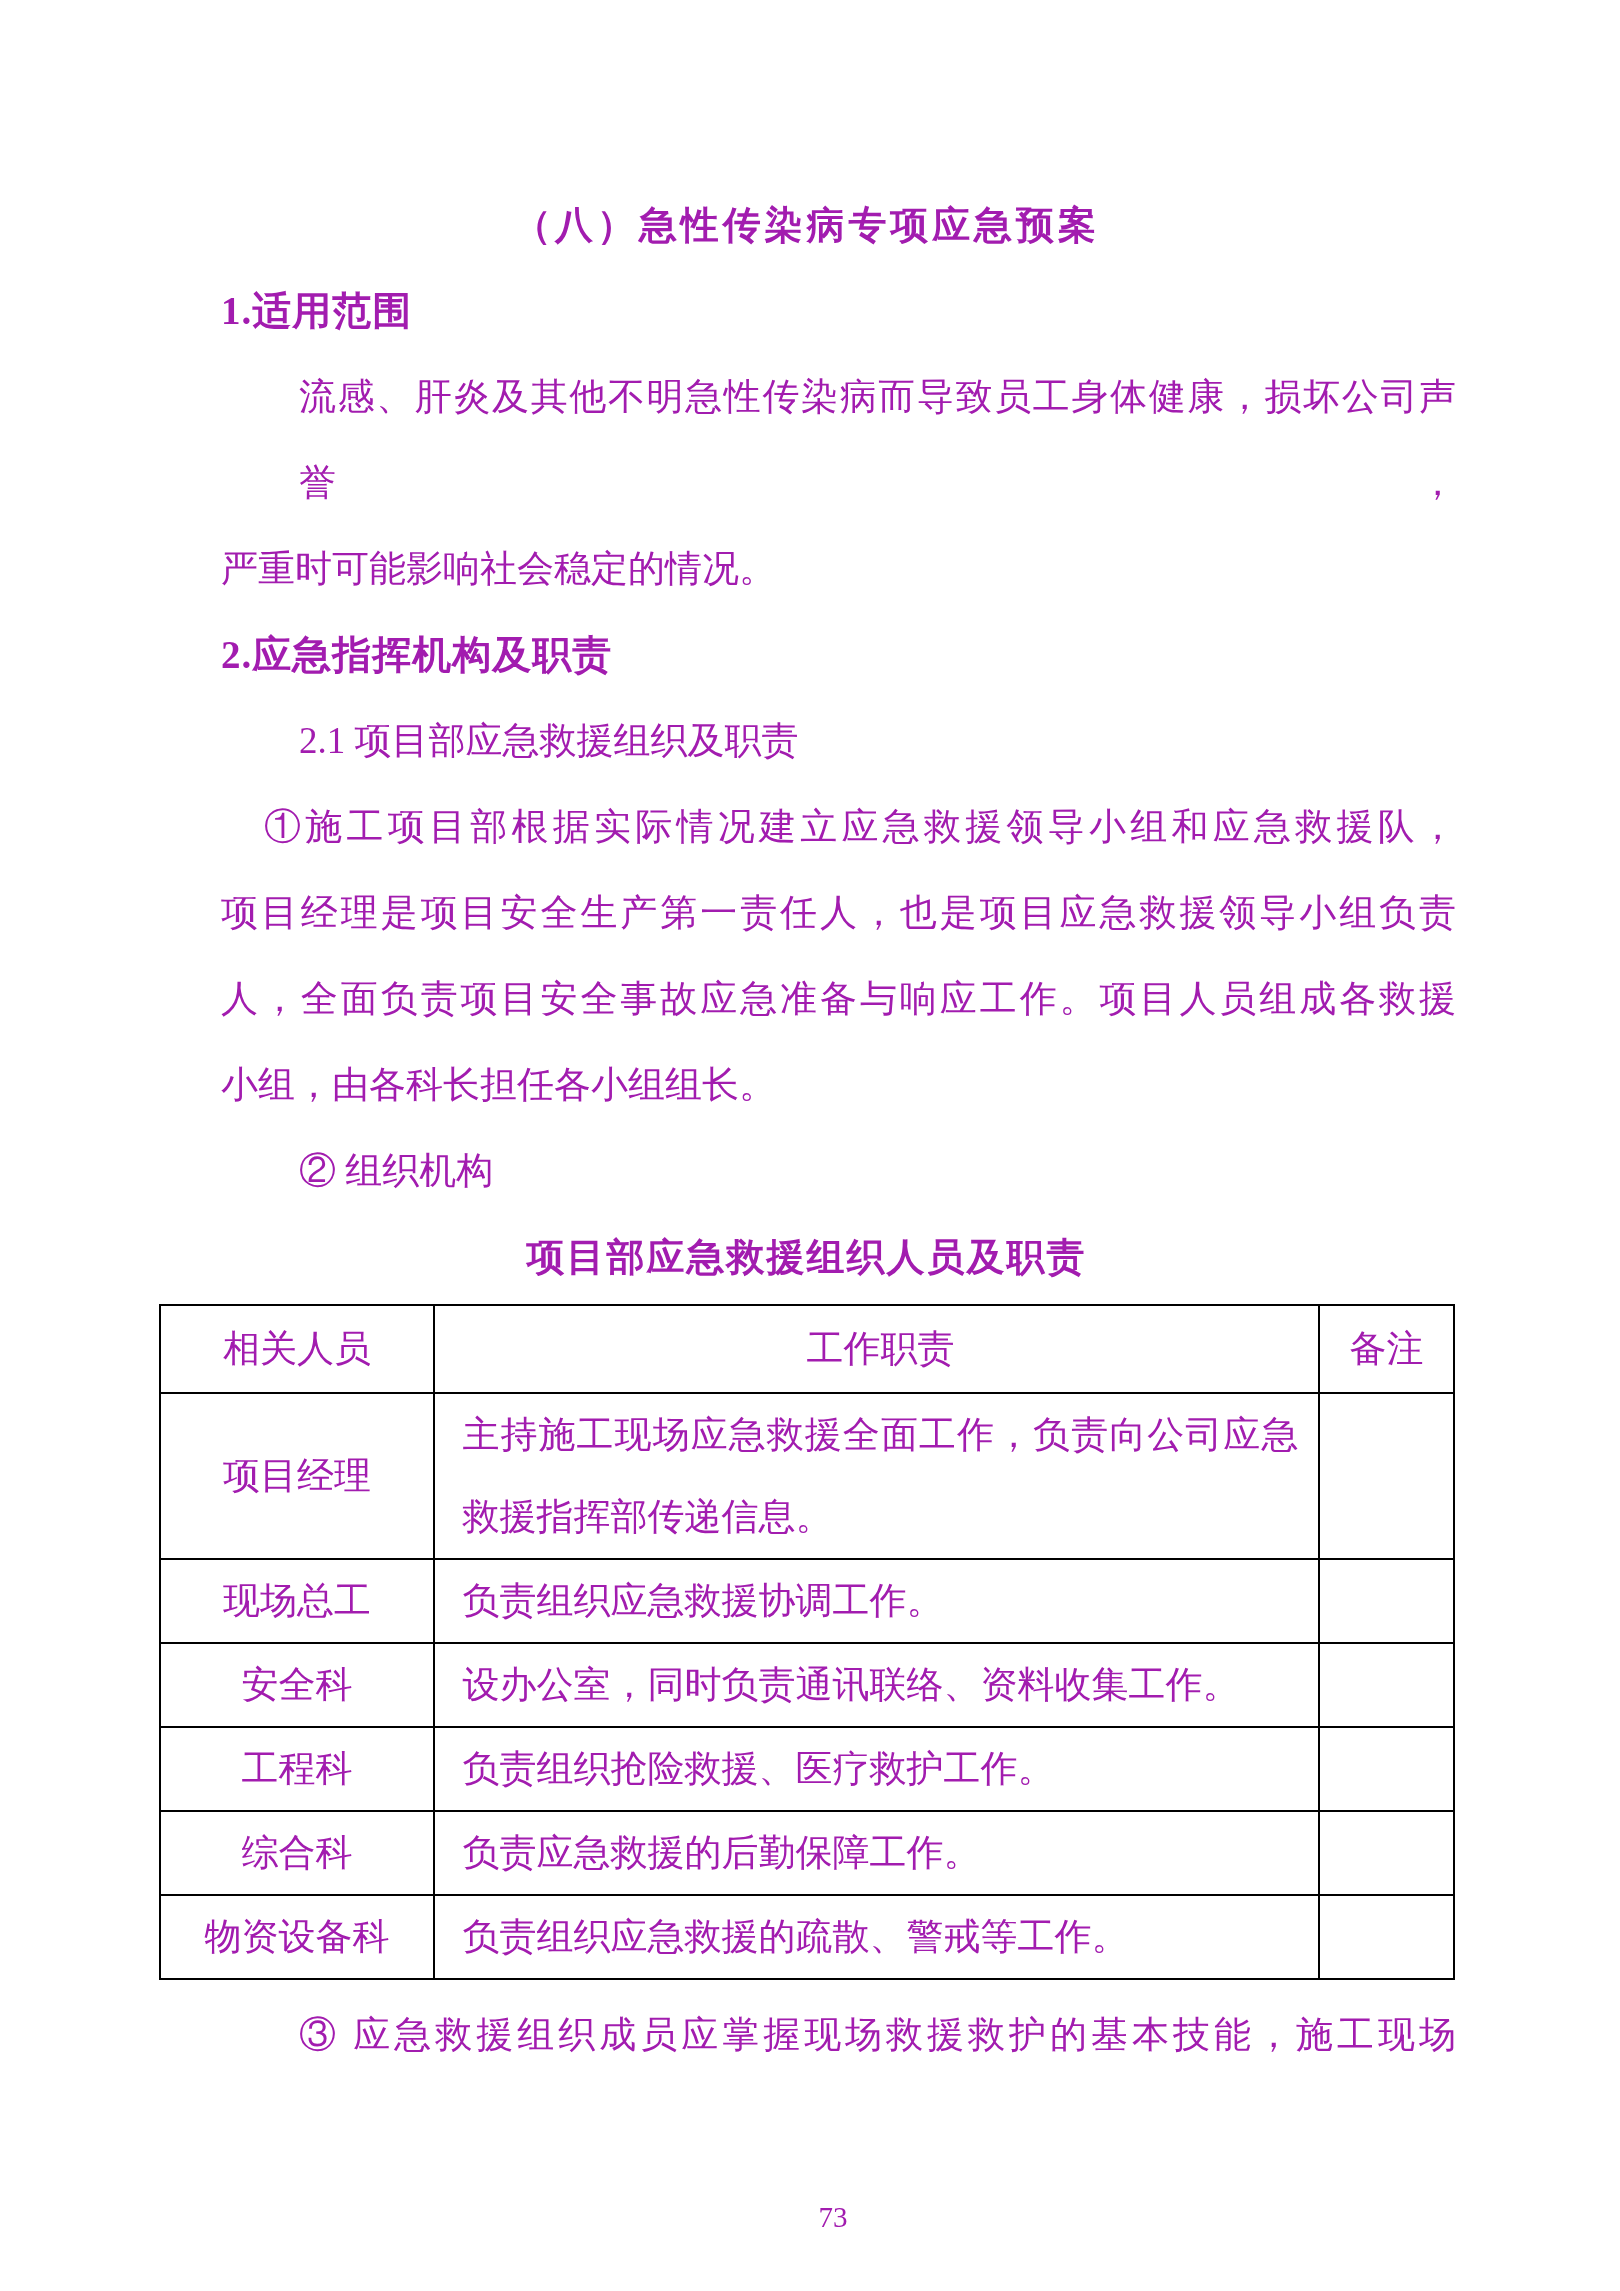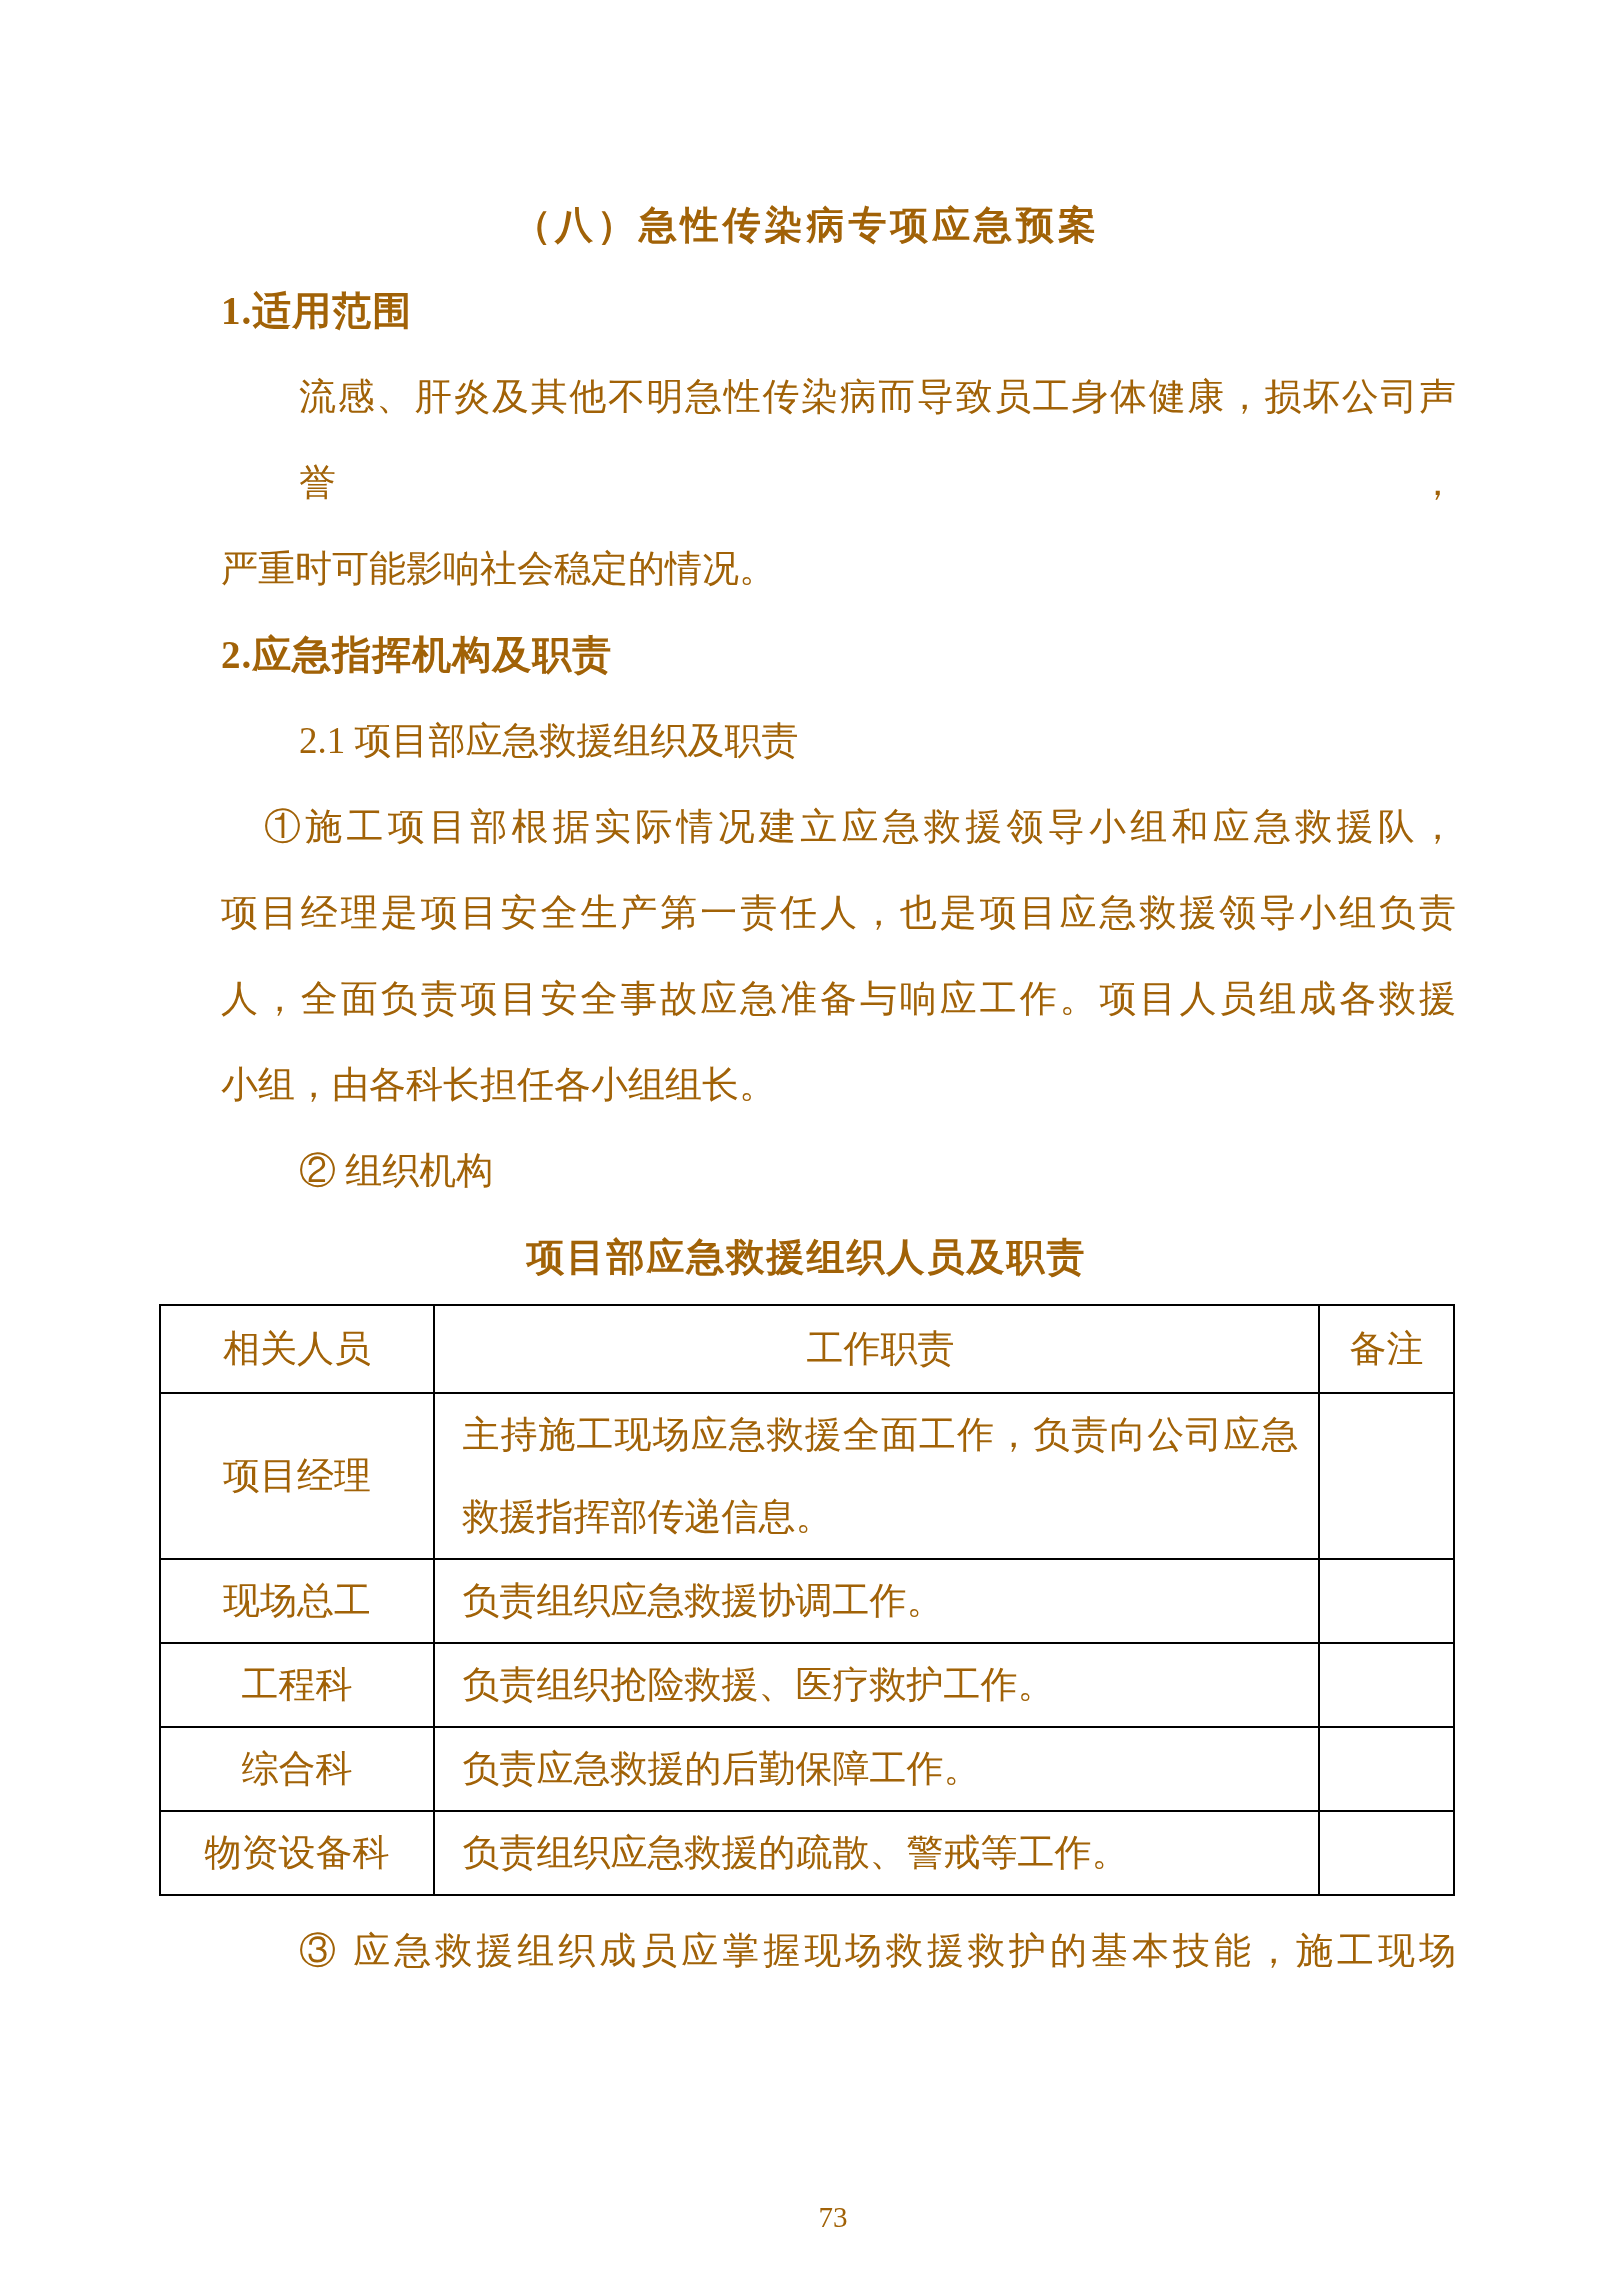--- a/index.html
+++ b/index.html
@@ -1,21 +1,21 @@
 <!DOCTYPE html>
 <html><head>
 <meta charset="utf-8">
 <style>
   html,body { margin:0; padding:0; background:#888; }
   .page {
     position:relative;
     width:1620px; height:2292px;
     margin:0 auto;
     background:#ffffff;
-    color:#a16207;
+    color:#a21caf;
     font-family:"Liberation Serif","DejaVu Serif",serif;
     overflow:hidden;
   }
   .content {
     position:absolute;
     left:221px; top:0;
     width:1235px;
   }
   .line, .h-line {
     line-height:86px;
@@ -139,20 +139,25 @@
           <td class="person">项目经理</td>
           <td class="duty">主持施工现场应急救援全面工作，负责向公司应急救援指挥部传递信息。</td>
           <td class="note-cell"></td>
         </tr>
           <tr>
           <td class="person">现场总工</td>
           <td class="duty">负责组织应急救援协调工作。</td>
           <td class="note-cell"></td>
         </tr>
           <tr>
+          <td class="person">安全科</td>
+          <td class="duty">设办公室，同时负责通讯联络、资料收集工作。</td>
+          <td class="note-cell"></td>
+        </tr>
+          <tr>
           <td class="person">工程科</td>
           <td class="duty">负责组织抢险救援、医疗救护工作。</td>
           <td class="note-cell"></td>
         </tr>
           <tr>
           <td class="person">综合科</td>
           <td class="duty">负责应急救援的后勤保障工作。</td>
           <td class="note-cell"></td>
         </tr>
           <tr>

